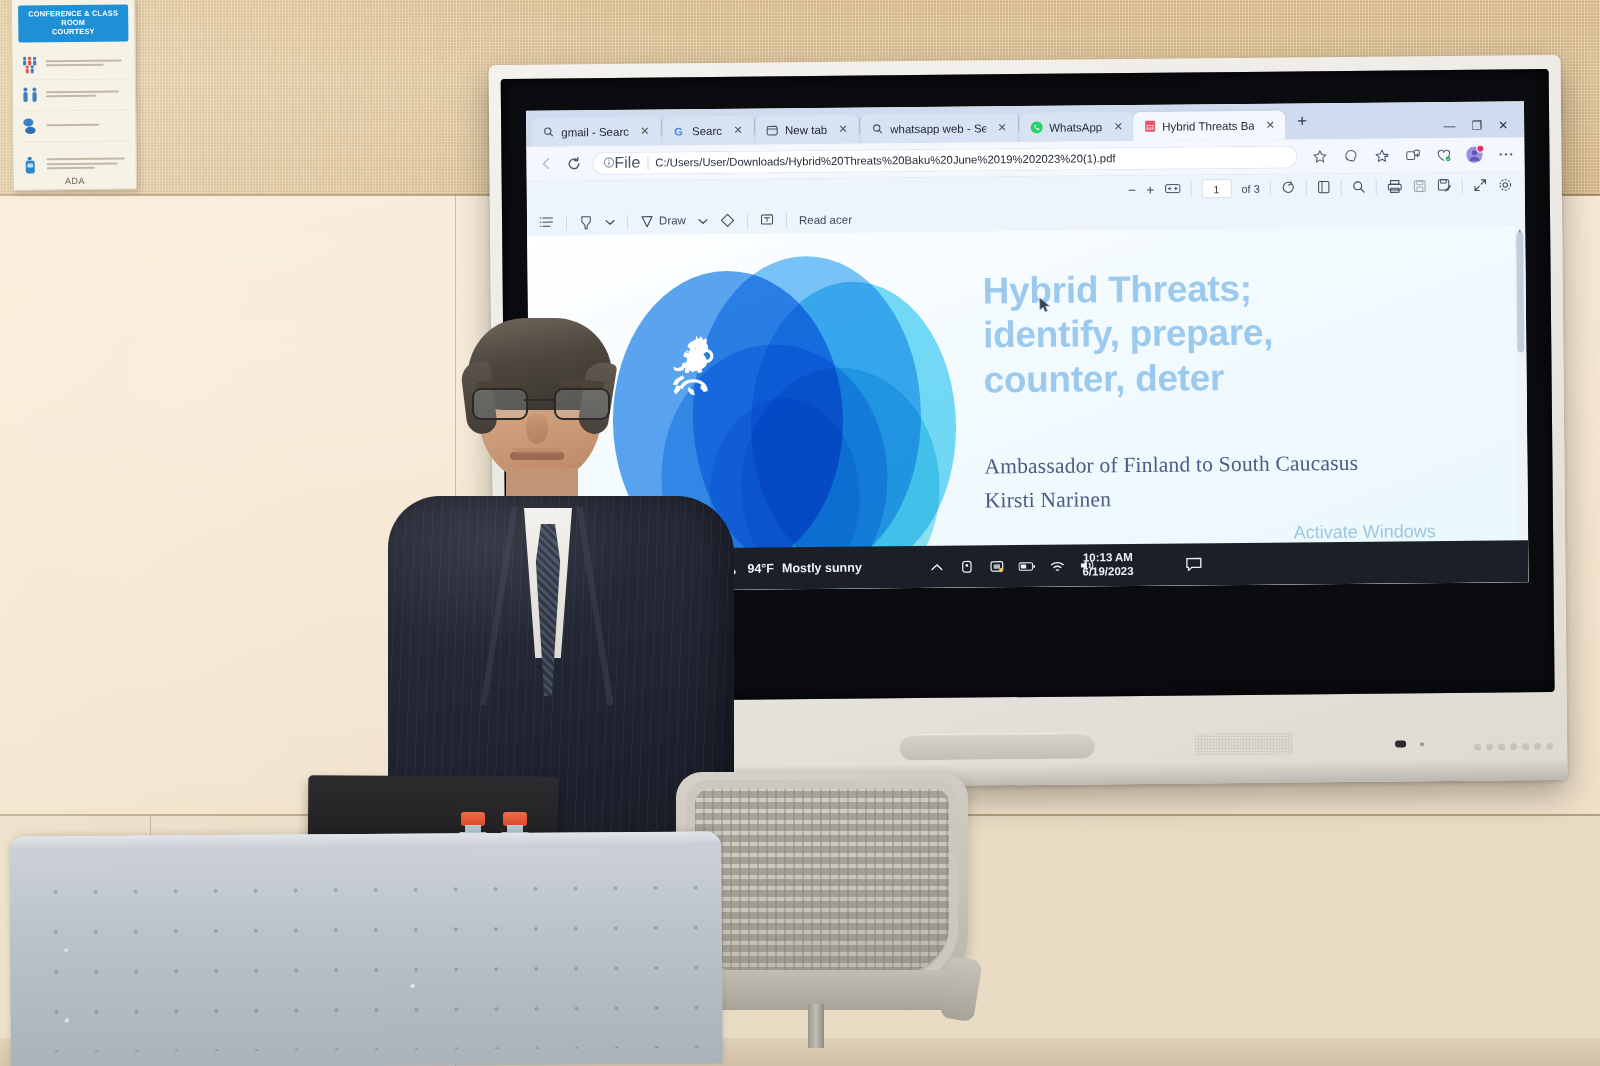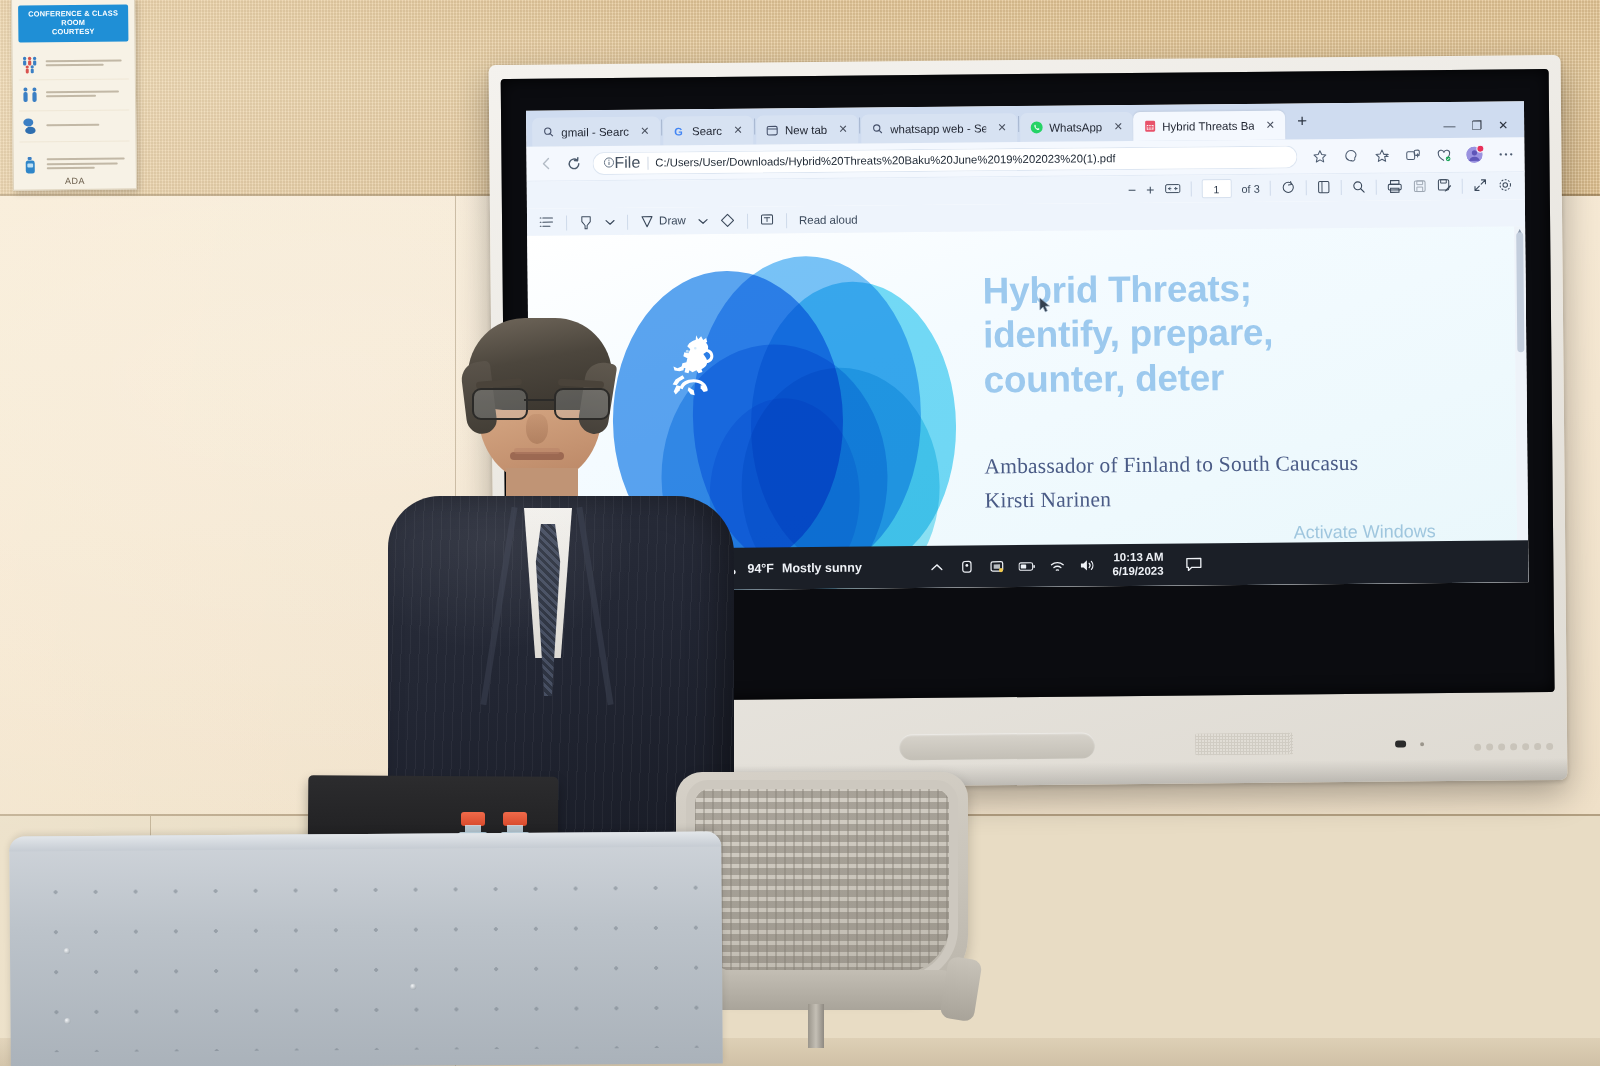--- a/index.html
+++ b/index.html
@@ -153,21 +153,21 @@
   
   .taskbar{position:absolute;left:0;right:0;bottom:0;height:42px;background:#1b1f27;
      display:flex;align-items:center;color:#eef1f6;font-size:11px;}
   .tb-lang{position:absolute;left:86px;font-size:11.5px;letter-spacing:.3px;}
   .tb-weather{position:absolute;left:190px;display:flex;align-items:center;gap:8px;}
   .wicon{width:19px;height:19px;position:relative;}
   .tb-temp{font-weight:bold;font-size:12.5px;}
   .tb-cond{font-weight:bold;font-size:12.5px;}
   .tb-sys{position:absolute;left:398px;display:flex;align-items:center;gap:13px;}
   .tb-sys .si{width:17px;height:17px;display:flex;align-items:center;justify-content:center;position:relative;}
-  .tb-clock{position:absolute;left:582px;line-height:1.18;text-align:right;}
+  .tb-clock{position:absolute;left:552px;line-height:1.18;text-align:center;}
   .tb-clock div{font-size:11.5px;font-weight:bold;}
   .tb-notif{position:absolute;left:655px;width:17px;height:17px;}
 
   
   .person{position:absolute;left:380px;top:318px;width:360px;height:560px;}
   .head{position:absolute;left:98px;top:12px;width:124px;height:152px;border-radius:50% 50% 46% 46%;
      background:linear-gradient(165deg,#e0b695 0%,#cf9f7c 55%,#b98564 100%);}
   .hair{position:absolute;left:88px;top:0px;width:144px;height:92px;
      border-radius:72px 72px 40px 44px;
      background:linear-gradient(170deg,#6a6156 0%,#4b4views 40%,#3a352f 100%);
@@ -643,21 +643,21 @@
               </svg>
           </span>
           <span class="bsep"></span>
           <span>
             <svg width="14" height="14" viewBox="0 0 15 15">
                 <rect x="1.6" y="2.6" width="11.8" height="9.8" rx="1.2" fill="none" stroke="#3c4a5c" stroke-width="1.1"></rect>
                 <path d="M4.6 5.6 h5.8 M7.5 5.6 v4" stroke="#3c4a5c" stroke-width="1" stroke-linecap="round"></path>
               </svg>
           </span>
           <span class="bsep"></span>
-          <span>Read aloud</span>
+          <span>Read acer</span>
         </div>
 
         <div class="pdf-view">
           <div class="page">
 
             <div class="blob-wrap">
               <div class="blob b1"></div>
               <div class="blob b2"></div>
               <div class="blob b3"></div>
               <div class="blob b4"></div>

